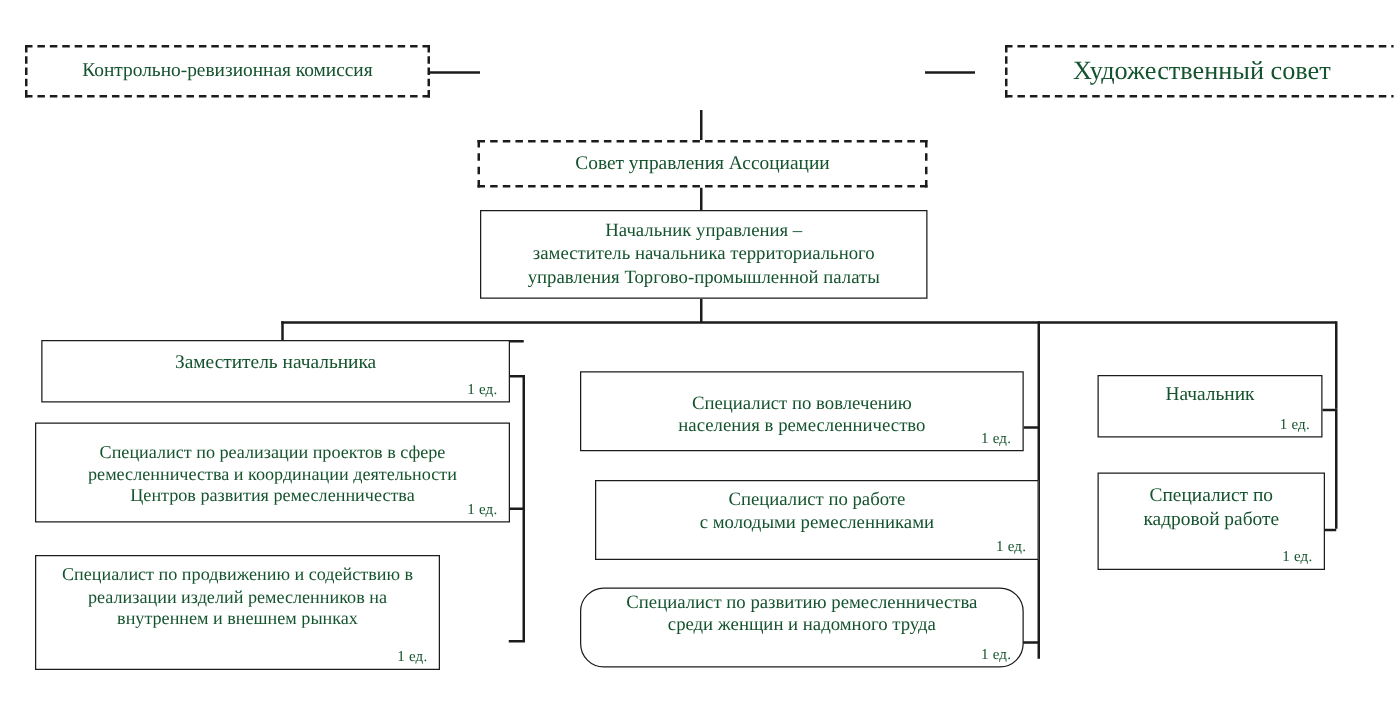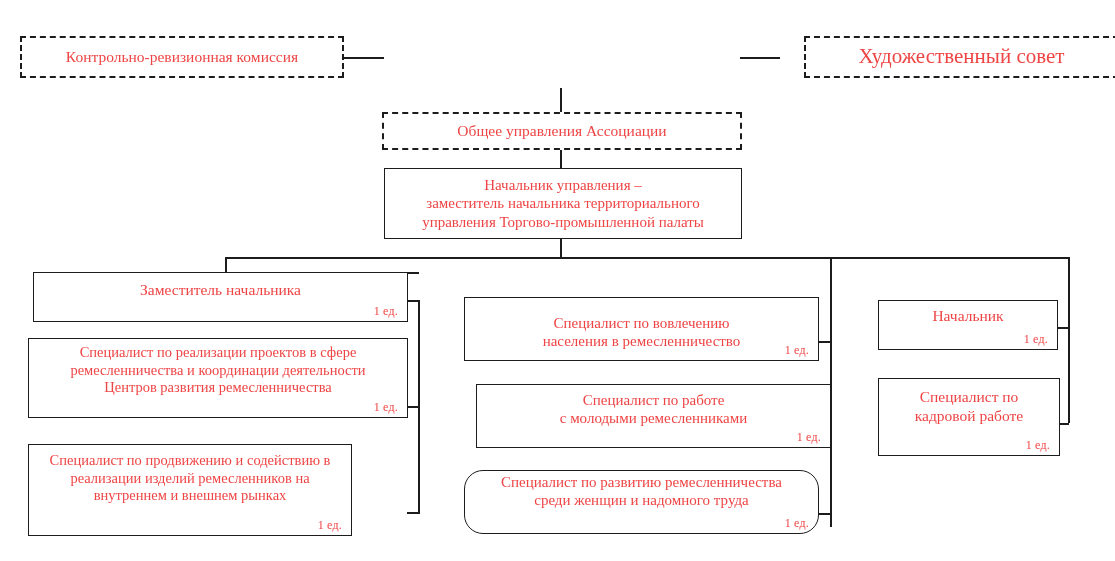--- a/index.html
+++ b/index.html
@@ -13,21 +13,21 @@
     width: 1115px;
     height: 561px;
     background: #ffffff;
     font-family: "Liberation Serif", "DejaVu Serif", serif;
     overflow: hidden;
   }
   .node {
     position: absolute;
     box-sizing: border-box;
     background: #ffffff;
-    color: #ef4444;
+    color: #14532d;
     display: flex;
     flex-direction: column;
     justify-content: center;
     align-items: center;
     text-align: center;
     line-height: 1.22;
     z-index: 3;
   }
   .node.solid {
     border: 1.6px solid #1c1c1c;
@@ -103,35 +103,35 @@
   <div class="node dashed" style="left:20px; top:36px; width:324px; height:42px; font-size:15.5px;">
     <span class="label">Контрольно-ревизионная комиссия</span>
   </div>
 
 
   <div class="node dashed" style="left:804px; top:36px; width:315px; height:42px; font-size:21px;">
     <span class="label">Художественный совет</span>
   </div>
 
   <div class="node dashed" style="left:382px; top:112px; width:360px; height:38px; font-size:15.5px;">
-    <span class="label">Общее управления Ассоциации</span>
+    <span class="label">Совет управления Ассоциации</span>
   </div>
 
   <div class="node solid" style="left:384px; top:168px; width:358px; height:71px; font-size:15px;">
     <span class="label">Начальник управления –
 заместитель начальника территориального
 управления Торгово-промышленной палаты</span>
   </div>
 
   <div class="node solid has-count" style="left:33px; top:272px; width:375px; height:50px; font-size:15.5px; justify-content:flex-start; padding-top:8px;">
     <span class="label">Заместитель начальника</span>
     <span class="count">1 ед.</span>
   </div>
 
-  <div class="node solid has-count" style="left:28px; top:338px; width:380px; height:80px; font-size:14.5px; justify-content:flex-start; padding-top:5px;">
+  <div class="node solid has-count" style="left:28px; top:338px; width:380px; height:80px; font-size:14.5px; justify-content:center; padding-top:5px;">
     <span class="label">Специалист  по реализации проектов в сфере
 ремесленничества и координации деятельности
 Центров развития ремесленничества</span>
     <span class="count">1 ед.</span>
   </div>
 
   <div class="node solid has-count" style="left:28px; top:444px; width:324px; height:92px; font-size:14.5px; justify-content:flex-start; padding-top:7px;">
     <span class="label">Специалист по продвижению и содействию в
 реализации изделий ремесленников на
 внутреннем и внешнем рынках</span>

